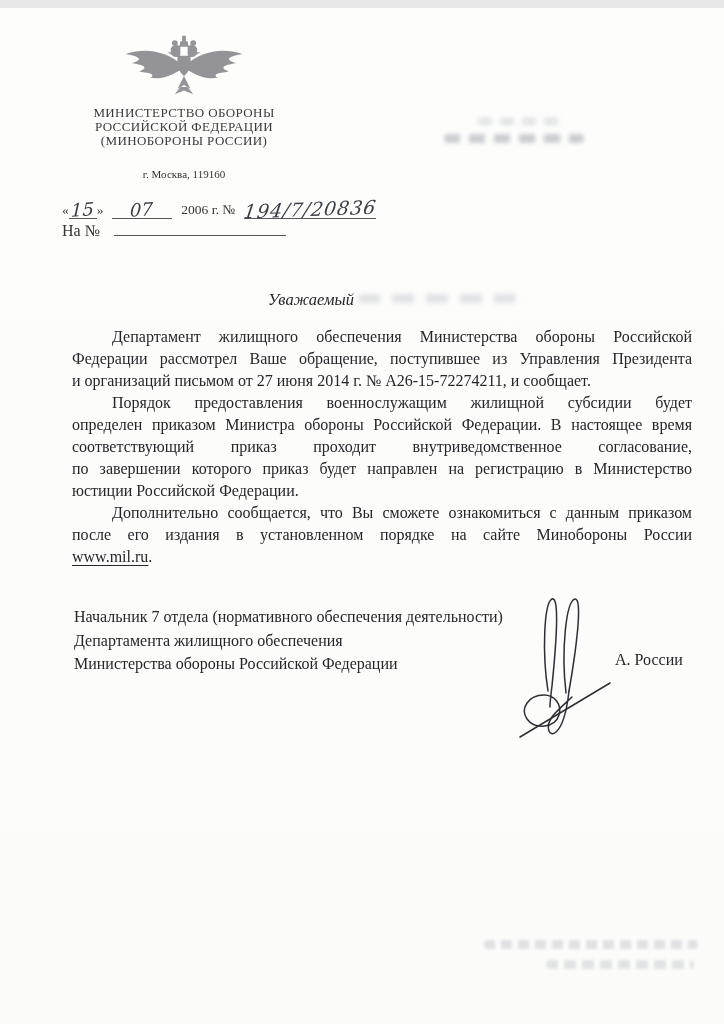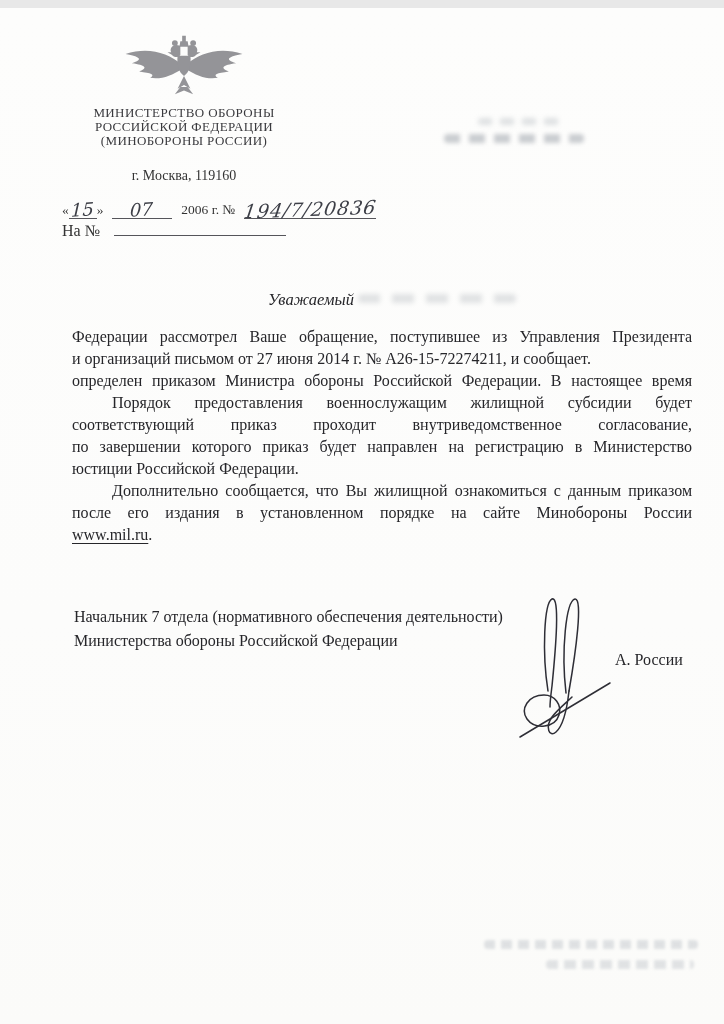--- a/index.html
+++ b/index.html
@@ -8,21 +8,21 @@
     background:linear-gradient(180deg,#fdfdfc 0%, #fcfcfb 60%, #fbfbf9 100%);
     font-family:"Liberation Serif", serif;
     color:#26262a; overflow:hidden;
   }
 
   
   .letterhead { position:absolute; left:58px; top:24px; width:252px; text-align:center; }
   .emblem { height:66px; display:flex; align-items:center; justify-content:center; }
   .emblem svg { opacity:.78; }
   .org { margin-top:8px; font-size:13px; line-height:14px; letter-spacing:.4px; color:#3a3a3e; }
-  .city { margin-top:20px; font-size:14px; color:#333; }
+  .city { margin-top:20px; font-size:11px; color:#333; }
 
   .date-line { position:absolute; left:62px; top:188px; width:320px; font-size:13.5px; color:#333; white-space:nowrap; }
   .useg { display:inline-block; border-bottom:1px solid #55555a; text-align:center; vertical-align:baseline; }
   .seg1 { min-width:28px; }
   .seg2 { min-width:60px; margin-left:5px; margin-right:6px; }
   .seg3 { min-width:90px; margin-left:5px; }
   .hand {
     display:inline-block; font-family:"DejaVu Serif", serif; font-style:italic;
     color:#3d3f47; font-size:18px; transform:rotate(-4deg) skewX(-6deg); position:relative; top:2px;
   }
@@ -107,36 +107,38 @@
 
   <div class="smudge sm-row1"></div>
   <div class="smudge sm-row2"></div>
 
   <div class="salutation">
     <span>Уважаемый</span>
   </div>
   <div class="smudge sm-name"></div>
 
   <div class="letter-body">
+    <div class="bl jl ind">Департамент жилищного обеспечения Министерства обороны Российской</div>
     <div class="bl jl">Федерации рассмотрел Ваше обращение, поступившее из Управления Президента</div>
     <div class="bl">и организаций письмом от 27 июня 2014 г. № А26-15-72274211, и сообщает.</div>
+    <div class="bl jl ind">Порядок предоставления военнослужащим жилищной субсидии будет</div>
     <div class="bl jl">определен приказом Министра обороны Российской Федерации. В настоящее время</div>
-    <div class="bl jl ind">Порядок предоставления военнослужащим жилищной субсидии будет</div>
     <div class="bl jl">соответствующий приказ проходит внутриведомственное согласование,</div>
     <div class="bl jl">по завершении которого приказ будет направлен на регистрацию в Министерство</div>
     <div class="bl">юстиции Российской Федерации.</div>
-    <div class="bl jl ind">Дополнительно сообщается, что Вы жилищной ознакомиться с данным приказом</div>
+    <div class="bl jl ind">Дополнительно сообщается, что Вы сможете ознакомиться с данным приказом</div>
     <div class="bl jl">после его издания в установленном порядке на сайте Минобороны России</div>
     <div class="bl">
       <span class="ulink">www.mil.ru</span><span>.</span>
     </div>
   </div>
 
   <div class="sig-block">
     <div>Начальник 7 отдела (нормативного обеспечения деятельности)</div>
+    <div>Департамента жилищного обеспечения</div>
     <div>Министерства обороны Российской Федерации</div>
   </div>
 
   <svg class="scribble" width="110" height="150" viewBox="0 0 110 150">
     <path d="M34,100 C28,62 30,12 38,8 C46,5 42,55 38,95 C37,103 36,110 36,116"></path>
     <path d="M52,102 C47,60 52,10 61,8 C69,7 62,60 55,100"></path>
     <path d="M30,104 C14,104 6,118 13,128 C21,139 41,137 45,124 C48,114 41,104 30,104"></path>
     <path d="M55,100 C53,118 50,134 42,141 C35,147 31,136 38,126 C44,118 52,112 58,106"></path>
     <path d="M6,146 L96,92"></path>
   </svg>

